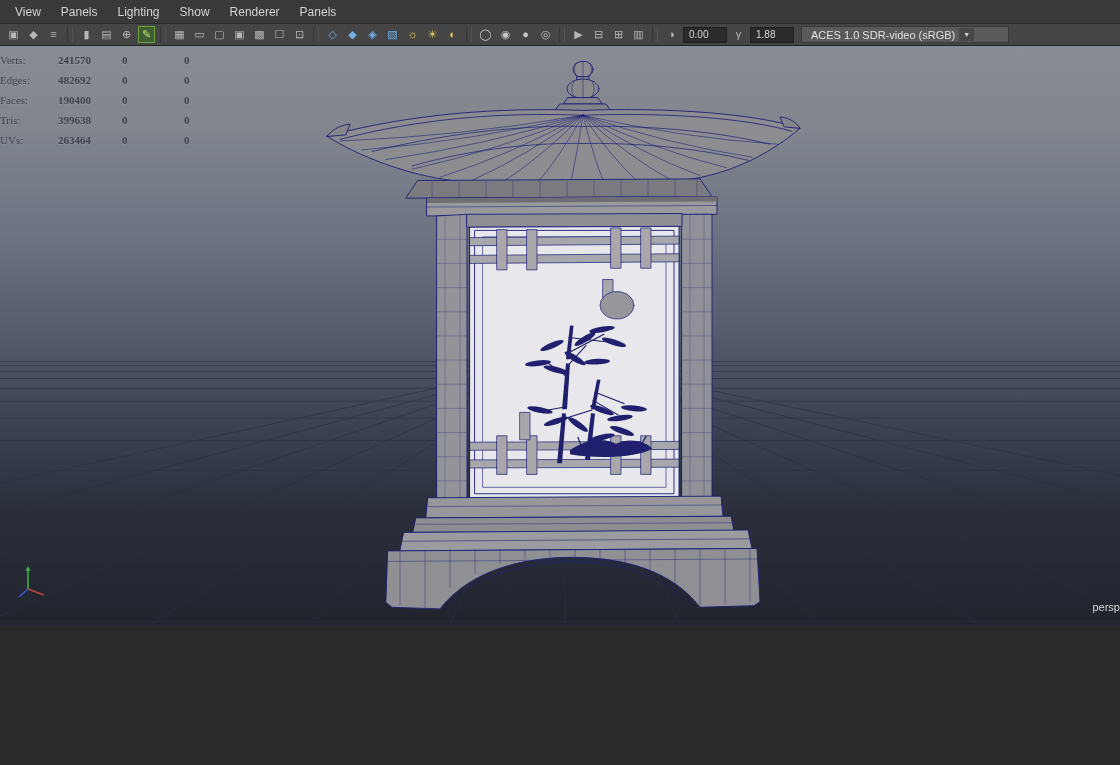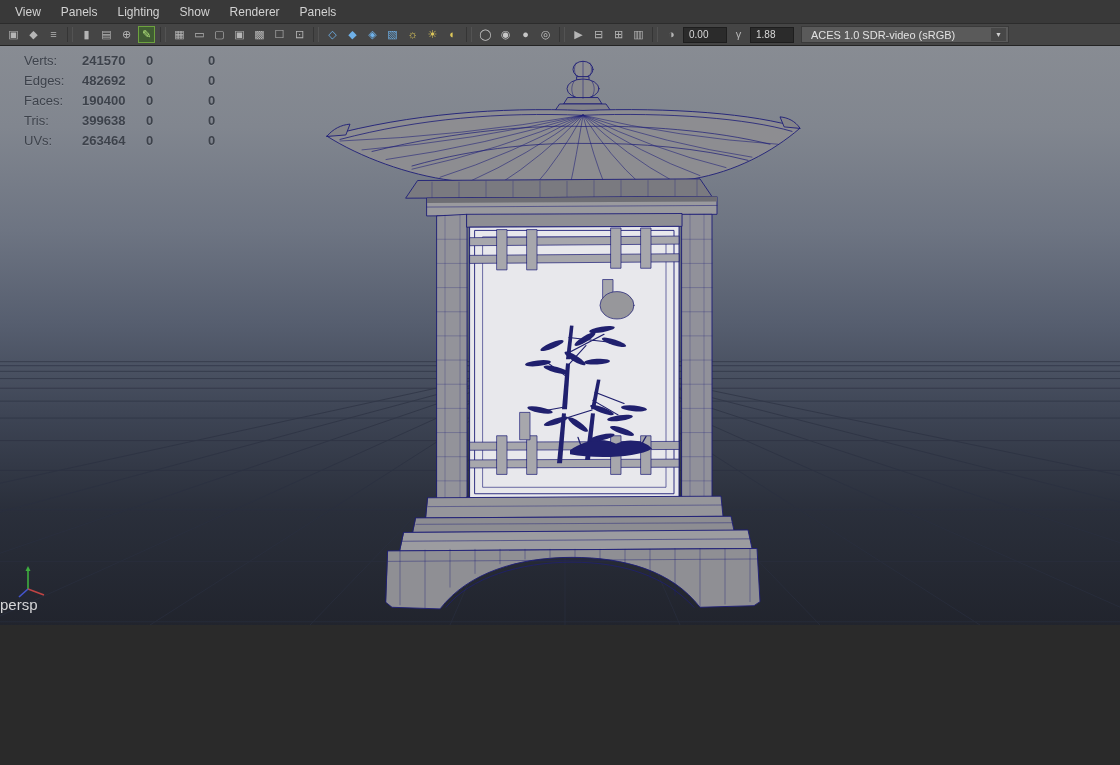--- a/index.html
+++ b/index.html
@@ -19,37 +19,37 @@
              font-size:11px; line-height:1; color:#b5b5b5; cursor:default; }
   .tb-icon.c-blue { color:#6fb1e8; }
   .tb-icon.c-yellow { color:#ddc75a; }
   .tb-icon.c-sphere { color:#c6c6c6; }
   .tb-icon.active { background:#405c33; border:1px solid #6da23e; color:#aee07a; }
   .tb-sep { width:6px; height:15px; border-left:1px solid #353535; border-right:1px solid #535353; margin:0 2px; }
   .tb-field { width:44px; height:16px; background:#2b2b2b; border:1px solid #1e1e1e;
               color:#d8d8d8; font-size:10px; display:flex; align-items:center; padding:0 5px; }
   .tb-dropdown { height:17px; background:#5a5a5a; border:1px solid #3a3a3a; margin-left:4px;
                  display:flex; align-items:center; gap:4px; font-size:11px; color:#e2e2e2;
-                 padding:0 2px 0 9px; min-width:208px; justify-content:space-between; cursor:default; }
+                 padding:0 2px 0 9px; min-width:208px; justify-content:flex-start; cursor:default; }
   .dd-arrow { width:15px; height:13px; background:#474747; display:flex; align-items:center;
               justify-content:center; color:#cfcfcf; font-size:7px; }
 
   
   .viewport { position:relative; flex:1 1 auto;
     background:linear-gradient(180deg,#888c93 0%,#81868f 14%,#6d7482 32%,#565e6f 48%,#3d4454 64%,#2a2f3b 80%,#21242d 100%); }
   .vp-svg { position:absolute; inset:0; width:100%; height:100%; }
 
-  .hud { position:absolute; top:4px; left:24px; font-size:13px; color:#3d424b;
-         text-shadow:0 1px 0 rgba(255,255,255,0.10); }
+  .hud { position:absolute; top:4px; left:0; font-size:11px; color:#3d424b;
+         text-shadow:0 1px 0 rgba(255,255,255,0.10);font-family:Liberation Serif, serif; }
   .hud-row { display:grid; grid-template-columns:58px 64px 62px 64px; height:20px; align-items:center; }
   .hud-label { text-align:left; }
   .hud-val { text-align:left; font-weight:bold; }
 
-  .camera-label { position:absolute; left:0; right:0; bottom:12px; text-align:left;
-                  color:#d6d6d8; font-size:15px; }
+  .camera-label { position:absolute; left:0; right:0; bottom:12px; text-align:right;
+                  color:#d6d6d8; font-size:11px; }
   .axis-gizmo { position:absolute; left:16px; bottom:24px; width:40px; height:40px; }
 </style>
 </head>
 <body>
 
 <div class="app">
 
   <div class="menubar">
     <span class="menu-item">View</span>
     <span class="menu-item">Panels</span>

